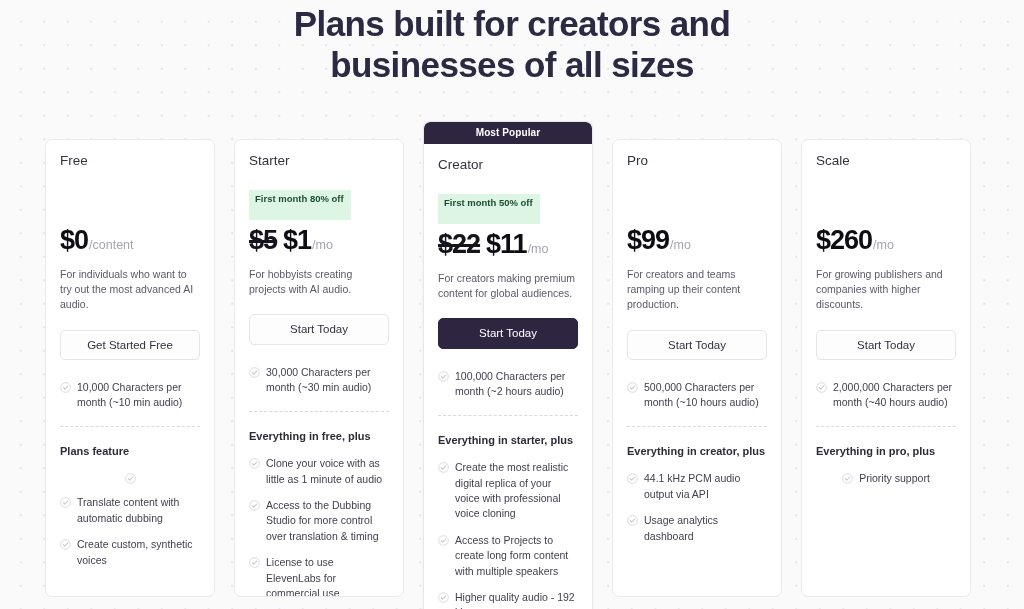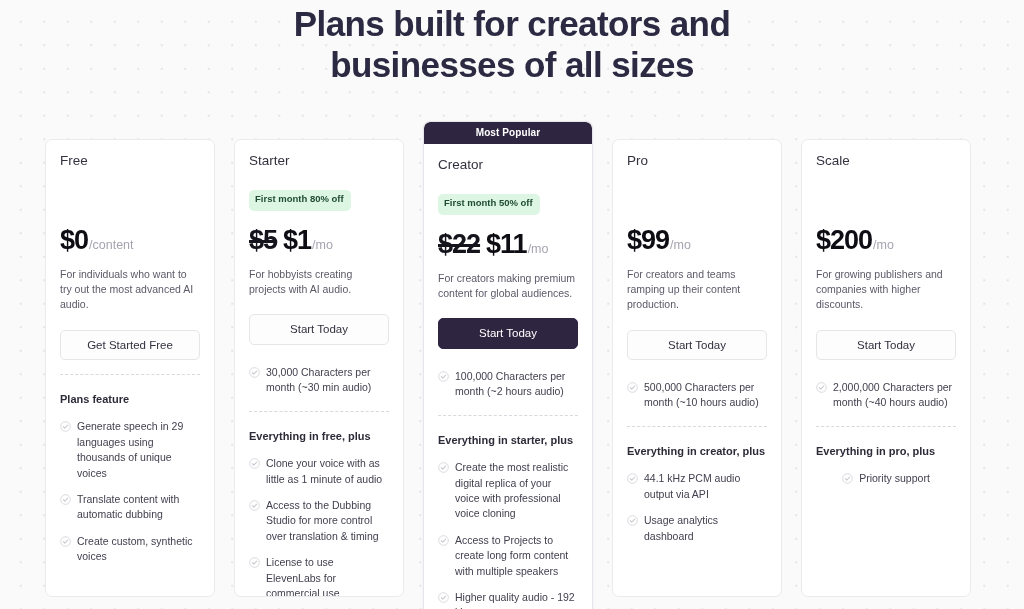--- a/index.html
+++ b/index.html
@@ -93,22 +93,22 @@
   .badge-slot {
     height: 38px;
     padding-top: 18px;
   }
   .discount-badge {
     display: inline-block;
     background: #ddf5e3;
     color: #1f4d33;
     font-size: 9.5px;
     font-weight: bold;
-    padding: 4px 7px 7px 6px;
-    border-radius: 5px;
+    padding: 4px 7px 16px 6px;
+    border-radius: 0;
     line-height: 1;
     white-space: nowrap;
   }
 
   .price-row {
     height: 44px;
     display: flex;
     align-items: baseline;
     margin-top: 17px;
     white-space: nowrap;
@@ -233,31 +233,39 @@
     <section class="plan-card spacer-gap">
       <div>
         <div class="plan-name">Free</div>
         <div class="badge-slot empty"></div>
         <div class="price-row">
           <span class="price-main">$0</span>
           <span class="price-period">/content</span>
         </div>
         <p class="plan-desc">For individuals who want to try out the most advanced AI audio.</p>
         <button class="cta-button">Get Started Free</button>
+        <div class="quota-row">
+          <span class="check-icon">
+            <svg width="11" height="11" viewBox="0 0 16 16">
+              <circle cx="8" cy="8" r="7" fill="none" stroke="#d5d4da" stroke-width="1.3"></circle>
+              <path d="M4.8 8.2 L6.9 10.3 L11.2 5.9" fill="none" stroke="#c9c8d0" stroke-width="1.5" stroke-linecap="round" stroke-linejoin="round"></path>
+            </svg>
+          </span>
+          <span class="quota-text">10,000 Characters per month (~10 min audio)</span>
+        </div>
         <hr class="divider">
         <div class="features-title">Plans feature</div>
         <ul class="features-list">
           <li class="feature-item">
             <span class="check-icon">
               <svg width="11" height="11" viewBox="0 0 16 16">
                 <circle cx="8" cy="8" r="7" fill="none" stroke="#d5d4da" stroke-width="1.3"></circle>
                 <path d="M4.8 8.2 L6.9 10.3 L11.2 5.9" fill="none" stroke="#c9c8d0" stroke-width="1.5" stroke-linecap="round" stroke-linejoin="round"></path>
               </svg>
             </span>
-            <span class="feature-text">Generate speech in 29 languages using thousands of unique voices</span>
           </li>
           <li class="feature-item">
             <span class="check-icon">
               <svg width="11" height="11" viewBox="0 0 16 16">
                 <circle cx="8" cy="8" r="7" fill="none" stroke="#d5d4da" stroke-width="1.3"></circle>
                 <path d="M4.8 8.2 L6.9 10.3 L11.2 5.9" fill="none" stroke="#c9c8d0" stroke-width="1.5" stroke-linecap="round" stroke-linejoin="round"></path>
               </svg>
             </span>
             <span class="feature-text">Translate content with automatic dubbing</span>
           </li>
@@ -421,21 +429,21 @@
             <span class="feature-text">Usage analytics dashboard</span>
           </li>
         </ul>
       </div>
     </section>
     <section class="plan-card">
       <div>
         <div class="plan-name">Scale</div>
         <div class="badge-slot empty"></div>
         <div class="price-row">
-          <span class="price-main">$200</span>
+          <span class="price-main">$260</span>
           <span class="price-period">/mo</span>
         </div>
         <p class="plan-desc">For growing publishers and companies with higher discounts.</p>
         <button class="cta-button">Start Today</button>
         <div class="quota-row">
           <span class="check-icon">
             <svg width="11" height="11" viewBox="0 0 16 16">
               <circle cx="8" cy="8" r="7" fill="none" stroke="#d5d4da" stroke-width="1.3"></circle>
               <path d="M4.8 8.2 L6.9 10.3 L11.2 5.9" fill="none" stroke="#c9c8d0" stroke-width="1.5" stroke-linecap="round" stroke-linejoin="round"></path>
             </svg>

